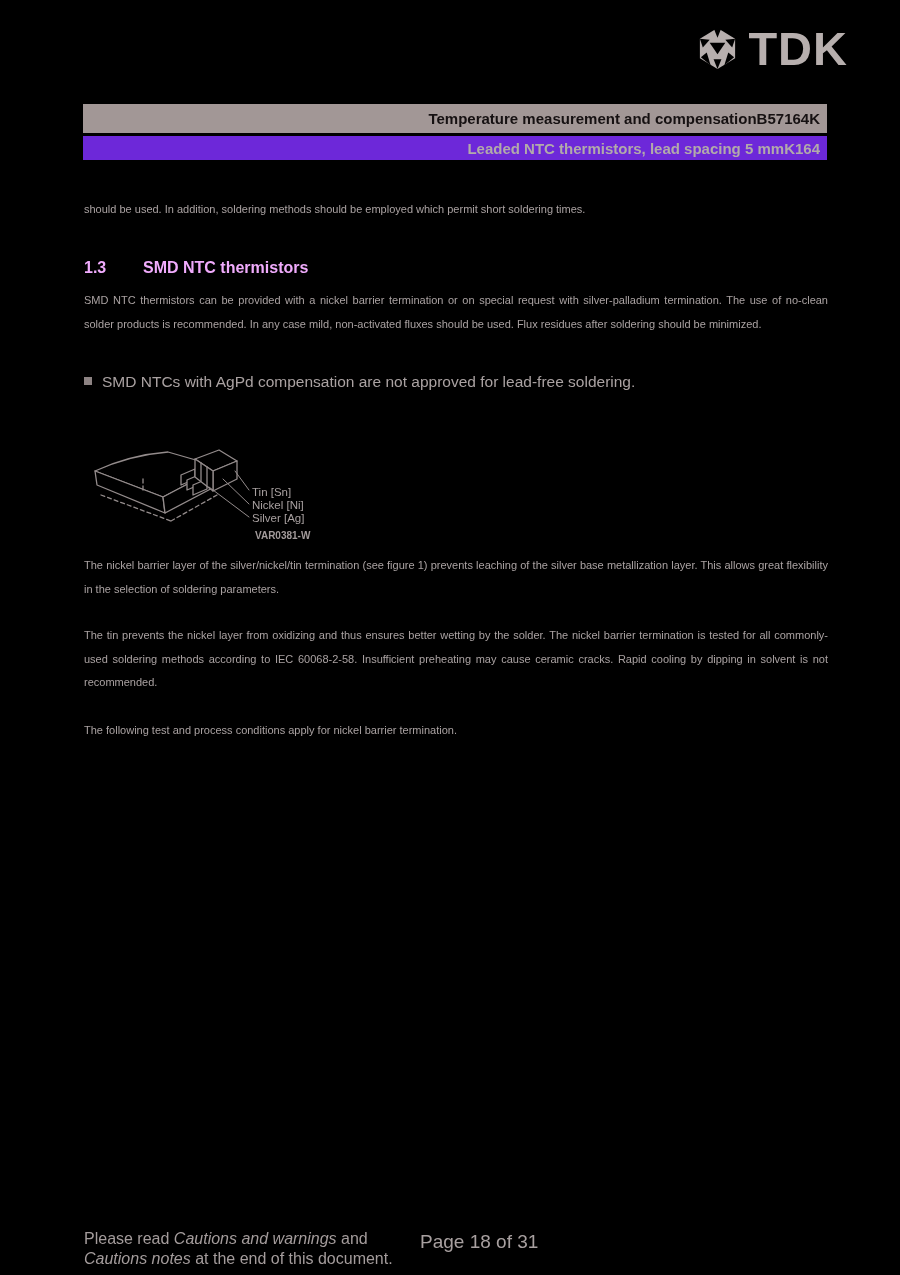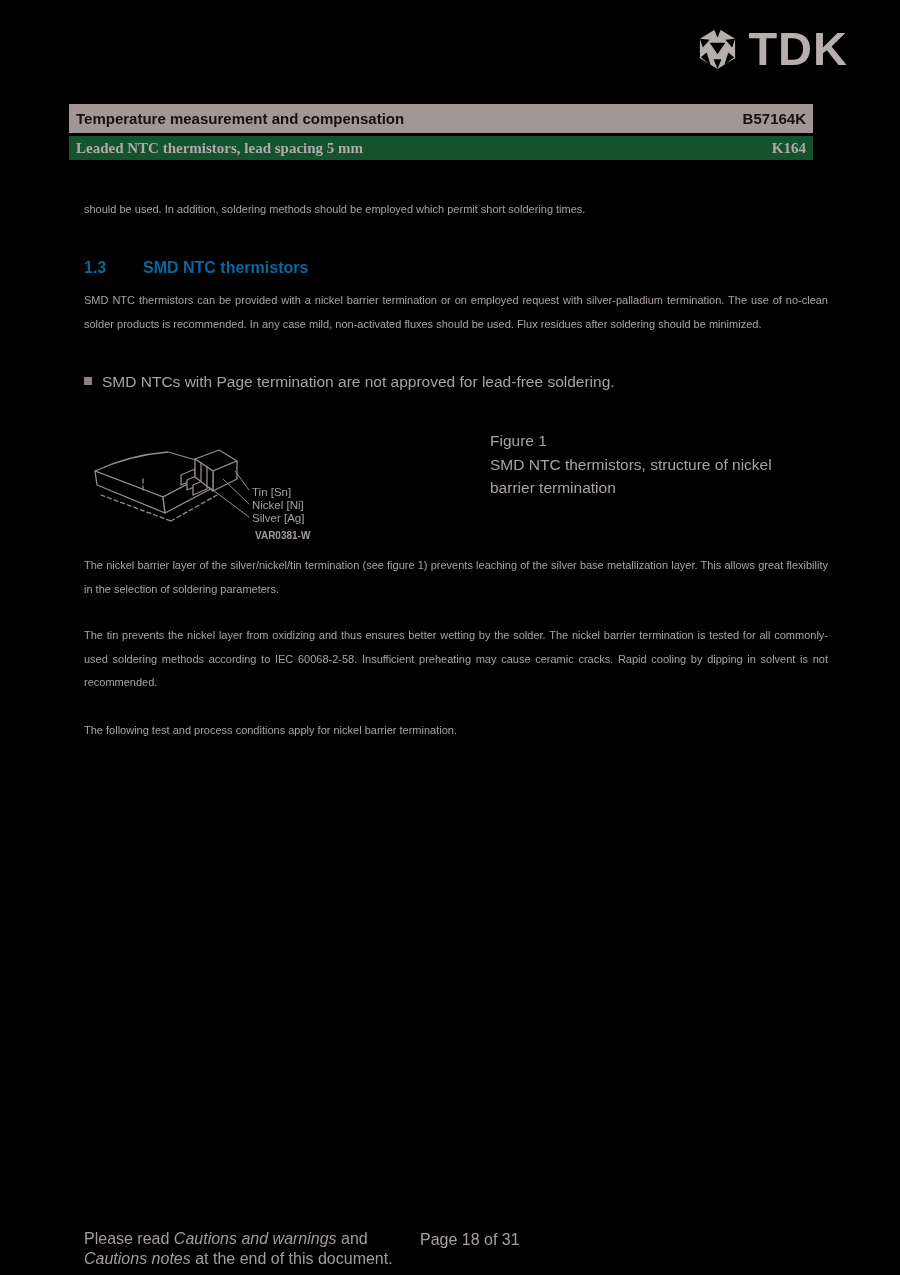--- a/index.html
+++ b/index.html
@@ -8,32 +8,32 @@
     font-family:"Liberation Sans", sans-serif; overflow:hidden;padding-left:17px;
   }
 
   
   .logo { position:absolute; top:26px; right:69px; display:flex; align-items:center; gap:8px; }
   .brand {
     color:#b7afae; font-size:47px; font-weight:bold; letter-spacing:1px; line-height:45px;
   }
 
   
-  .bar { position:absolute; left:69px; width:744px; display:flex; justify-content:space-between;
+  .bar { position:absolute; left:83px; width:744px; display:flex; justify-content:flex-end;
          align-items:center; box-sizing:border-box; padding:0 7px; font-weight:bold; font-size:15px; }
   .bar1 { top:104px; height:29px; background:#a29796; color:#161112; }
-  .bar2 { top:136px; height:24px; background:#14532d; color:#b2aaaa;font-family:Liberation Serif, serif; }
+  .bar2 { top:136px; height:24px; background:#6d28d9; color:#b2aaaa; }
 
   
   .body {
     position:absolute; left:84px; width:744px; margin:0; color:#aaa2a2;
     font-size:11px; line-height:23.5px; text-align:justify;
   }
   .intro { top:198px; }
-  .section { position:absolute; left:84px; top:259px; margin:0; color:#0369a1;
+  .section { position:absolute; left:84px; top:259px; margin:0; color:#f0abfc;
              font-size:16px; font-weight:bold; }
   .secnum { display:inline-block; width:59px; }
   .para1 { top:289px; }
   .para2 { top:554px; }
   .para3 { top:624px; }
   .para4 { top:719px; }
 
   
   .bullets { position:absolute; left:84px; top:370px; width:744px; margin:0; padding:0; list-style:none; }
   .bullets li { display:flex; align-items:baseline; line-height:23.5px; color:#aaa2a2; font-size:15.5px; }
@@ -41,21 +41,21 @@
 
   
   .figure { position:absolute; left:85px; top:435px; }
   .figure .lbl { fill:#a8a0a0; font-size:11.5px; font-family:"Liberation Sans", sans-serif; }
   .figure .code { fill:#a39b9b; font-size:10px; font-weight:bold; font-family:"Liberation Sans", sans-serif; }
   .caption { position:absolute; left:490px; top:429px; width:320px; color:#aaa2a2;
              font-size:15.5px; line-height:23.5px; }
 
   
   .footer-note { position:absolute; left:84px; top:1229px; color:#a49c9c; font-size:16px; line-height:19.5px; }
-  .footer-page { position:absolute; left:420px; top:1231px; color:#a8a0a0; font-size:16px; }
+  .footer-page { position:absolute; left:420px; top:1231px; color:#a8a0a0; font-size:19px; }
 </style>
 </head>
 <body>
 
 <div class="page">
 
   <div class="logo">
     <svg width="45" height="45" viewBox="0 0 46 46">
       <polygon points="23,2 41,13 41,33 23,44 5,33 5,13" fill="#b7afae"></polygon>
       <g fill="#000000">
@@ -77,26 +77,26 @@
   </div>
   <div class="bar bar2">
     <span>Leaded NTC thermistors, lead spacing 5 mm</span>
     <span>K164</span>
   </div>
 
   <p class="body intro">should be used. In addition, soldering methods should be employed which permit short soldering times.</p>
 
   <h2 class="section"><span class="secnum">1.3</span><span>SMD NTC thermistors</span></h2>
 
-  <p class="body para1">SMD NTC thermistors can be provided with a nickel barrier termination or on employed request with silver-palladium termination. The use of no-clean solder products is recommended. In any case mild, non-activated fluxes should be used. Flux residues after soldering should be minimized.</p>
+  <p class="body para1">SMD NTC thermistors can be provided with a nickel barrier termination or on special request with silver-palladium termination. The use of no-clean solder products is recommended. In any case mild, non-activated fluxes should be used. Flux residues after soldering should be minimized.</p>
 
   <ul class="bullets">
     <li>
         <span class="sq"></span>
-        <span>SMD NTCs with Page termination are not approved for lead-free soldering.</span>
+        <span>SMD NTCs with AgPd compensation are not approved for lead-free soldering.</span>
       </li>
   </ul>
 
   <svg class="figure" width="290" height="112" viewBox="0 0 290 112">
     <g fill="none" stroke="#948c8c" stroke-width="1.3" stroke-linejoin="round" stroke-linecap="round">
 
       <path d="M10,36 Q45,20 83,17 L135,32 L78,62 Z" fill="#000"></path>
       <path d="M10,36 L78,62 L80,78 L12,50 Z" fill="#000"></path>
       <path d="M78,62 L135,32 L137,48 L80,78 Z" fill="#000"></path>
 
@@ -118,24 +118,20 @@
       <path d="M150,36 L164,55" stroke-width="1"></path>
       <path d="M138,44 L164,69" stroke-width="1"></path>
       <path d="M124,52 L164,82" stroke-width="1"></path>
     </g>
     <text class="lbl" x="167" y="61">Tin [Sn]</text>
     <text class="lbl" x="167" y="74">Nickel [Ni]</text>
     <text class="lbl" x="167" y="87">Silver [Ag]</text>
     <text class="code" x="170" y="104">VAR0381-W</text>
   </svg>
 
-  <div class="caption">
-    <div>Figure 1</div>
-    <div>SMD NTC thermistors, structure of nickel barrier termination</div>
-  </div>
 
   <p class="body para2">The nickel barrier layer of the silver/nickel/tin termination (see figure 1) prevents leaching of the silver base metallization layer. This allows great flexibility in the selection of soldering parameters.</p>
   <p class="body para3">The tin prevents the nickel layer from oxidizing and thus ensures better wetting by the solder. The nickel barrier termination is tested for all commonly-used soldering methods according to IEC 60068-2-58. Insufficient preheating may cause ceramic cracks. Rapid cooling by dipping in solvent is not recommended.</p>
   <p class="body para4">The following test and process conditions apply for nickel barrier termination.</p>
 
   <div class="footer-note"><span>Please read </span><i>Cautions and warnings</i><span> and</span><br><i>Cautions notes</i><span> at the end of this document.</span></div>
 
   <div class="footer-page">Page 18 of 31</div>
 
 </div>

